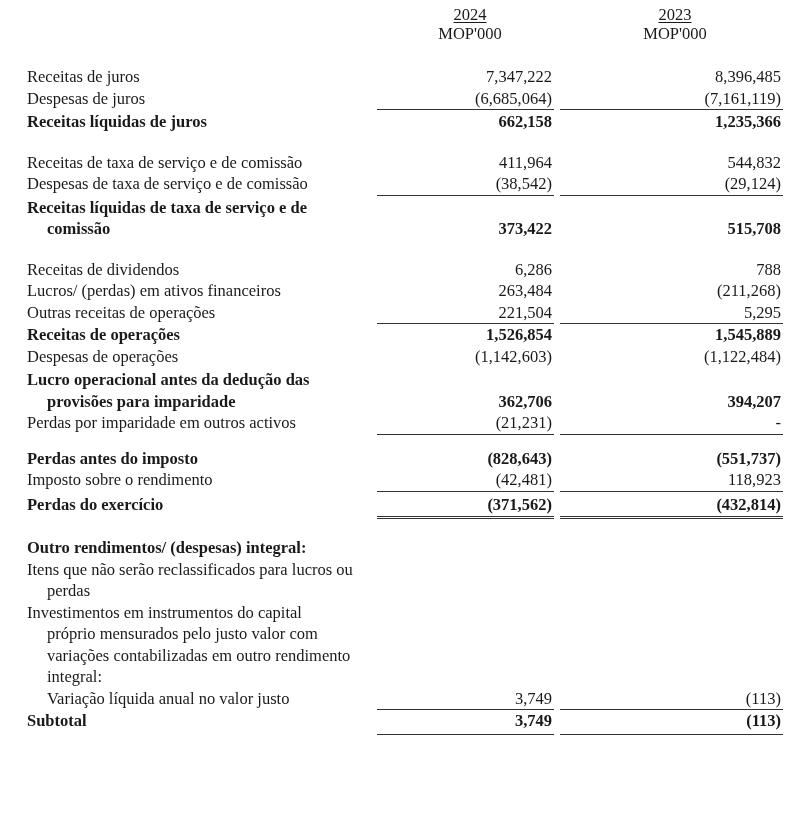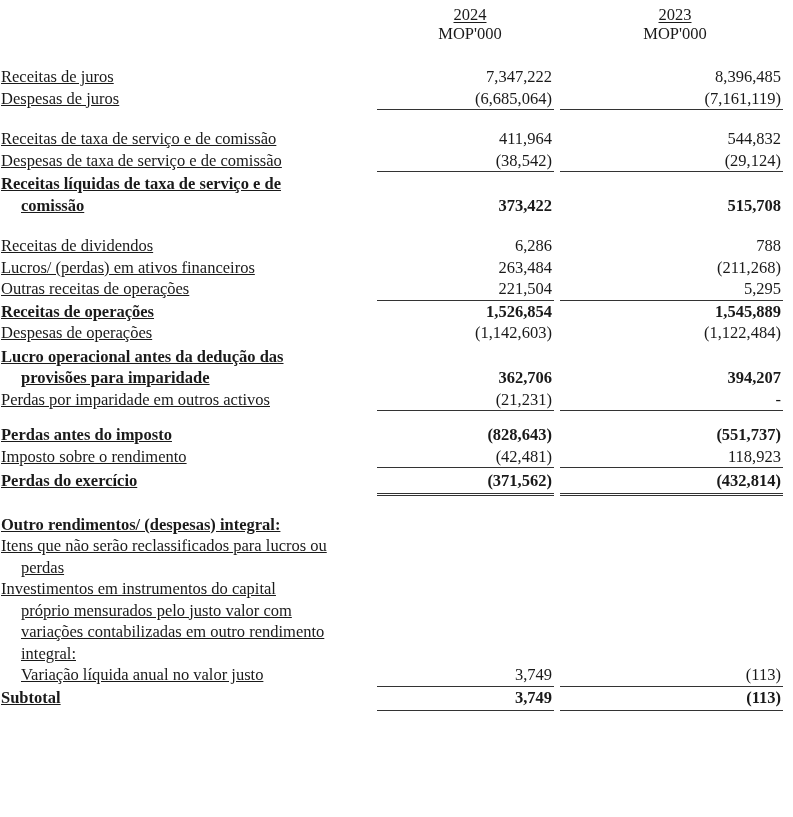--- a/index.html
+++ b/index.html
@@ -45,23 +45,22 @@
       width: 793px;
     }
     .row {
       position: relative;
       display: flex;
       width: 793px;
       line-height: 21.5px;
     }
     .label {
       width: 362px;
-      padding-left: 1px;
+      padding-left: 27px;
       box-sizing: content-box;
-      text-decoration: underline;
     }
     .label .line { display: block; }
     .label .indent { padding-left: 20px; }
     .label .indent2 { padding-left: 20px; }
     .val {
       position: absolute;
       bottom: 0;
       text-align: right;
       white-space: nowrap;
     }
@@ -108,20 +107,27 @@
     <div class="row">
       <div class="label">
           <span class="line">Despesas de juros</span>
         </div>
       <div class="val v1">(6,685,064)</div>
       <div class="val v2">(7,161,119)</div>
       <div class="rule r1 bottom"></div>
       <div class="rule r2 bottom"></div>
     </div>
 
+    <div class="row bold" style="margin-top:2px">
+      <div class="label">
+          <span class="line">Receitas líquidas de juros</span>
+        </div>
+      <div class="val v1">662,158</div>
+      <div class="val v2">1,235,366</div>
+    </div>
     <div class="gap"></div>
 
     <div class="row">
       <div class="label">
           <span class="line">Receitas de taxa de serviço e de comissão</span>
         </div>
       <div class="val v1">411,964</div>
       <div class="val v2">544,832</div>
     </div>
 

